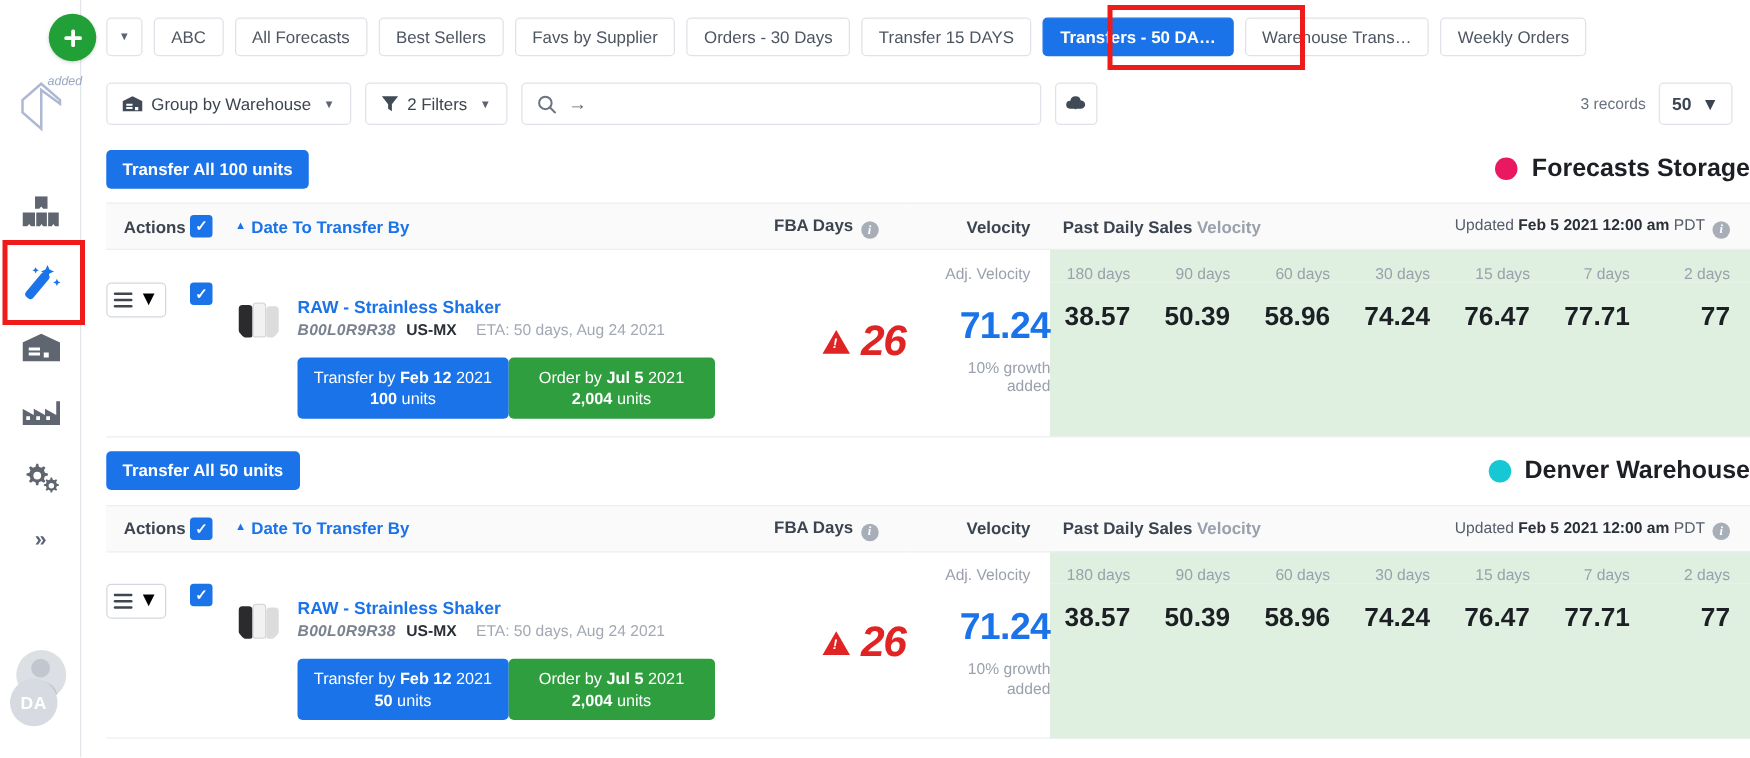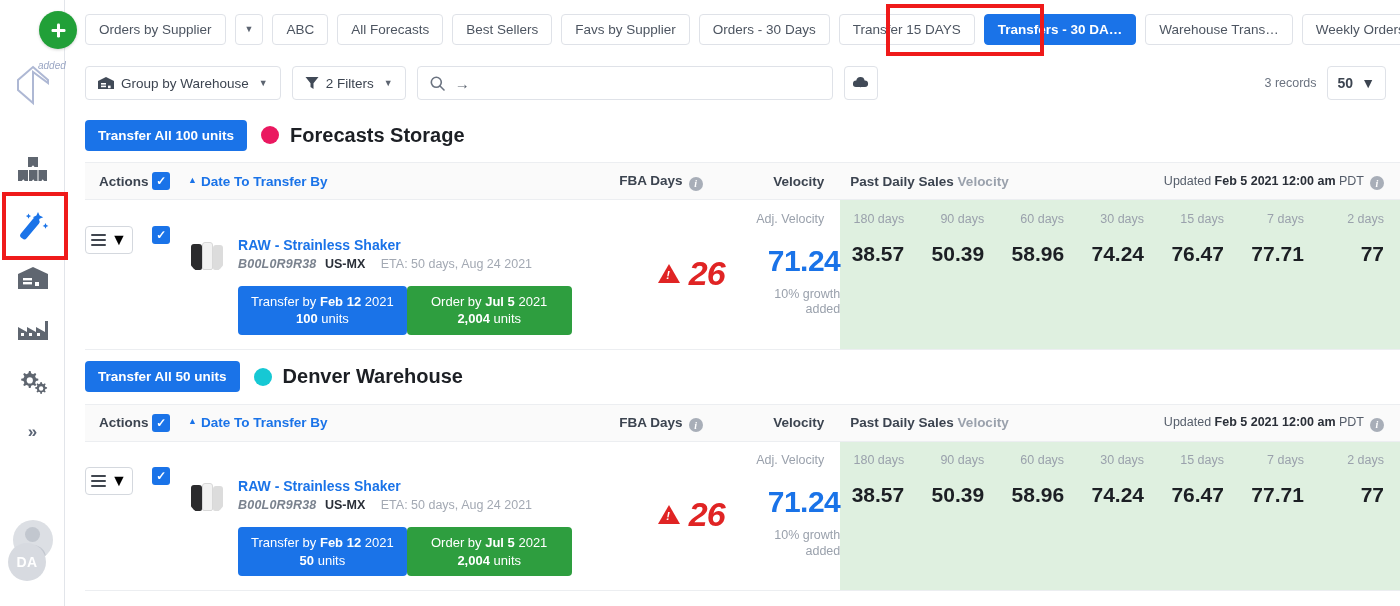--- a/index.html
+++ b/index.html
@@ -115,21 +115,21 @@
   .records { font-size: 12.5px; color:#6b7380; }
   .pagesize {
     height:34px; min-width:54px; border:1px solid #dfe2e8; border-radius:4px; background:#fff;
     display:flex;align-items:center;justify-content:center;gap:8px;
     font-size:14px;color:#3c4450; padding:0 10px; font-weight:600;
   }
 
   
   .scroll-area { flex:1 1 auto; overflow:hidden; }
   .group { padding-left: 20px; }
-  .group-head { display:flex; align-items:center; gap:14px; height:54px; }
+  .group-head { display:flex; align-items:center; gap:14px; height:54px;justify-content:space-between; }
   .transfer-all {
     background:#1a73e8; color:#fff; border:0; border-radius:4px;
     height:31px; padding: 0 13px; font-size:13.5px; line-height:31px; font-weight:600;
   }
   .transfer-all .num { font-weight:700; }
   .wh-name { display:flex; align-items:center; gap:11px; font-size:20px; font-weight:700; color:#1c1f24; }
   .wh-dot { width:18px;height:18px;border-radius:50%; display:inline-block; }
 
   
   table.grid { width: 100%; border-collapse: collapse; table-layout: fixed; }
@@ -282,29 +282,28 @@
         <div class="avatar-head"></div>
         <div class="avatar-body"></div>
       </div>
     </div>
     <div class="avatar-badge">DA</div>
   </div>
 
   <div class="main">
 
     <div class="tabs-row">
-      <div class="tab-btn">Orders by Supplier</div>
       <div class="tab-btn caret"><span class="caret-gl">▼</span></div>
       <div class="tab-btn">ABC</div>
       <div class="tab-btn">All Forecasts</div>
       <div class="tab-btn">Best Sellers</div>
       <div class="tab-btn">Favs by Supplier</div>
       <div class="tab-btn">Orders - 30 Days</div>
       <div class="tab-btn">Transfer 15 DAYS</div>
-      <div class="tab-btn active">Transfers - 30 DA…</div>
+      <div class="tab-btn active">Transfers - 50 DA…</div>
       <div class="tab-btn">Warehouse Trans…</div>
       <div class="tab-btn">Weekly Orders</div>
 
     </div>
 
     <div class="toolbar">
       <div class="tool-btn">
         <svg width="16" height="14" viewBox="0 0 16 14" fill="#414a57">
           <path d="M0 5 L8 1 L16 5 V13 H0 Z"></path>
             <rect x="3" y="7" width="5" height="1.6" fill="#fff"></rect>

